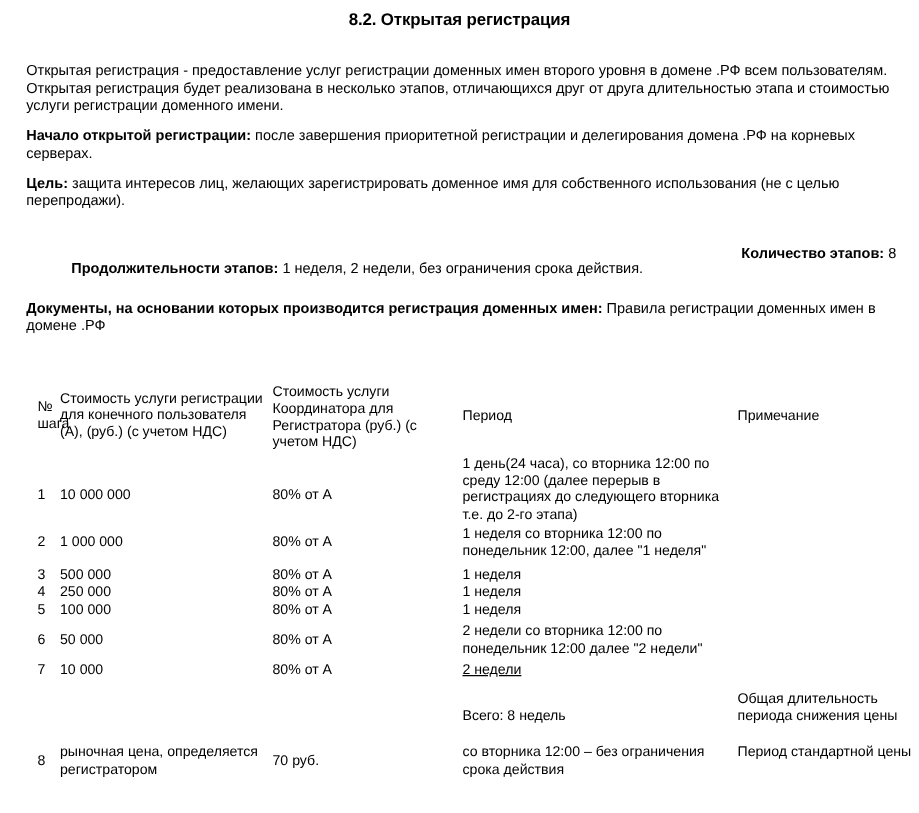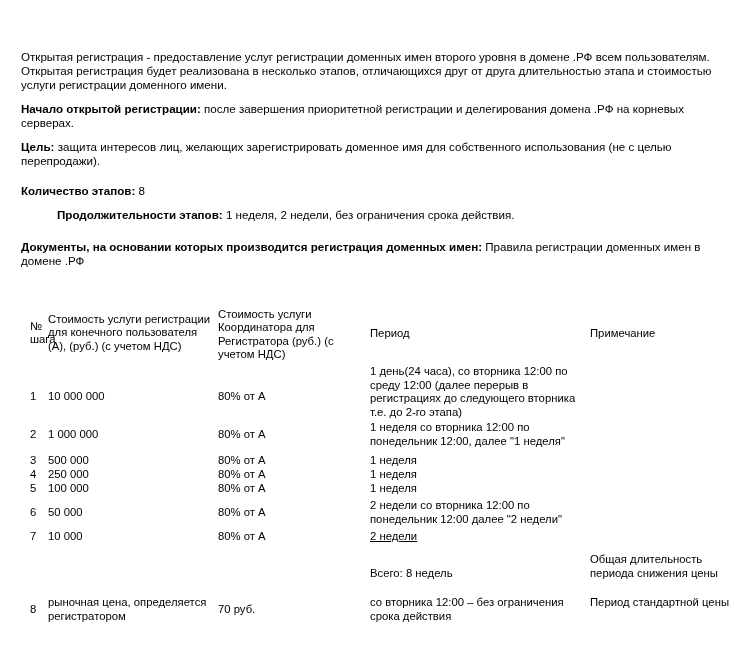--- a/index.html
+++ b/index.html
@@ -74,28 +74,29 @@
     font-size: 11.6px;
     line-height: 14.2px;
   }
   .footnote b { font-weight: bold; }
 </style>
 </head>
 <body>
 
 <div class="page">
 
+  <div class="doc-title">8.2. Открытая регистрация</div>
 
   <div class="para" style="top:50px;">Открытая регистрация - предоставление услуг регистрации доменных имен второго уровня в домене .РФ всем пользователям. Открытая регистрация будет реализована в несколько этапов, отличающихся друг от друга длительностью этапа и стоимостью услуги регистрации доменного имени.</div>
 
   <div class="para" style="top:102px;"><b>Начало открытой регистрации:</b><span> после завершения приоритетной регистрации и делегирования домена .РФ на корневых серверах.</span></div>
 
   <div class="para" style="top:140px;"><b>Цель:</b><span> защита интересов лиц, желающих зарегистрировать доменное имя для собственного использования (не с целью перепродажи).</span></div>
 
-  <div class="para" style="top:184px;"><b>Количество этапов:</b><span> 8</span></div>
+  <div class="para" style="top:196px;text-align:right;"><b>Количество этапов:</b><span> 8</span></div>
 
   <div class="para" style="top:208px;margin-left:36px;"><b>Продолжительности этапов:</b><span> 1 неделя, 2 недели, без ограничения срока действия.</span></div>
 
   <div class="para" style="top:240px;"><b>Документы, на основании которых производится регистрация доменных имен:</b><span> Правила регистрации доменных имен в домене .РФ</span></div>
 
 
   <div class="tbl">
 
     <div>
       <div class="cell hdr c-num" style="top:12px;">№ шага</div>

